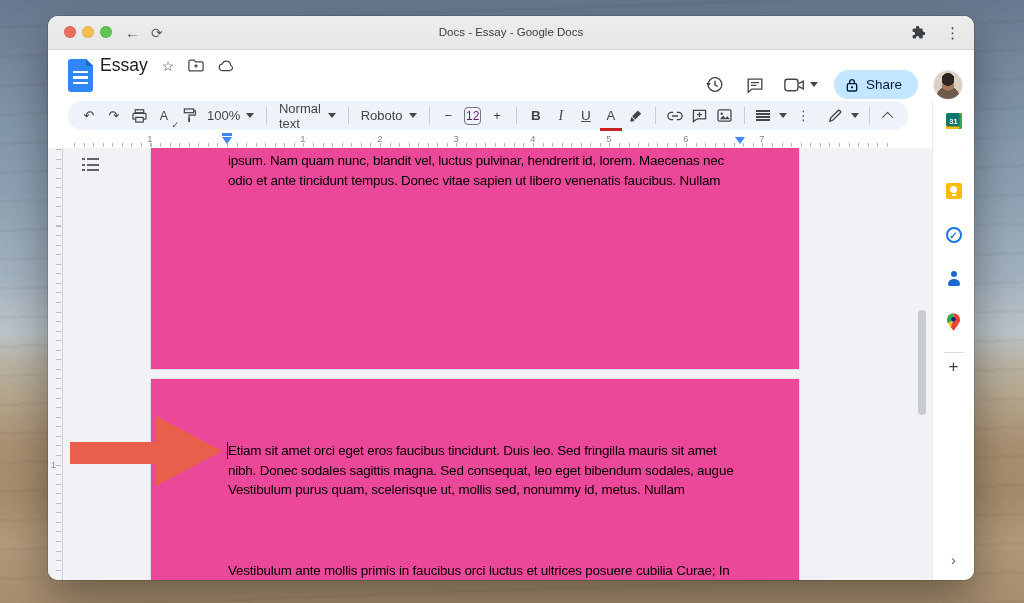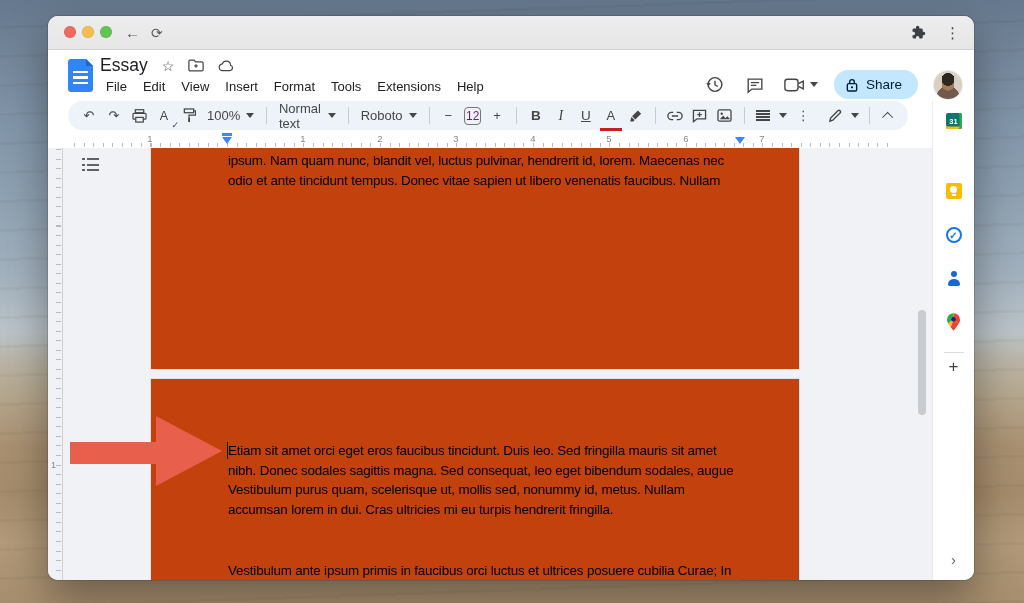--- a/index.html
+++ b/index.html
@@ -111,21 +111,21 @@
   
   .canvas { position:absolute; left:0; top:132px; width:884px; height:432px; background:#f0f2f5; }
   .outline-icon { position:absolute; left:34px; top:10px; width:17px; height:14px; }
   .outline-icon .li { position:absolute; left:5px; height:2px; width:12px; background:#5f6368; }
   .outline-icon .dt { position:absolute; left:0; height:2px; width:2.5px; background:#5f6368; }
   .vruler { position:absolute; left:14px; top:0; width:1px; height:432px; background:#cdd1d6; }
   .v-ticks { position:absolute; left:8px; top:1px; width:5px; height:430px;
     background:repeating-linear-gradient(180deg, #b6bac2 0 1px, transparent 1px 9.5625px); }
   .v-num { position:absolute; left:3px; top:312px; font-size:9px; color:#80868b; }
 
-  .page { position:absolute; left:102px; width:650px; background:#c2410c; border:1px solid #e0e2e6; }
+  .page { position:absolute; left:102px; width:650px; background:#ec4899; border:1px solid #e0e2e6; }
   .page1 { top:0; height:222px; border-top:none; }
   .page2 { top:230px; height:202px; border-bottom:none; }
   .doc-text { position:absolute; left:77px; right:40px; color:#000;
     font-size:13.4px; line-height:19.7px; letter-spacing:-0.18px; white-space:nowrap; }
   .p1-text { top:3px; }
   .p2-para1 { top:62px; }
   .p2-para2 { top:182px; }
   .text-cursor { position:absolute; left:75.5px; top:63px; width:1.5px; height:17px; background:#111; }
 
   .doc-scrollbar { position:absolute; left:870px; top:162px; width:8px; height:105px;
@@ -172,20 +172,21 @@
 <div class="wallpaper"></div>
 
 <div class="window">
 
   <div class="titlebar">
     <span class="traffic t-red"></span>
     <span class="traffic t-yellow"></span>
     <span class="traffic t-green"></span>
     <span class="nav-glyph nav-back">←</span>
     <span class="nav-glyph nav-reload">⟳</span>
+    <div class="tab-title">Docs - Essay - Google Docs</div>
     <div class="tb-right">
       <span class="puzzle-icon">
         <svg width="17" height="17" viewBox="0 0 20 20">
             <path fill="#3c4043" d="M16 8h-1V5.5A1.5 1.5 0 0 0 13.5 4H11V3a2 2 0 1 0-4 0v1H4.5A1.5 1.5 0 0 0 3 5.5V8h1a2 2 0 1 1 0 4H3v2.5A1.5 1.5 0 0 0 4.5 16H7v-1a2 2 0 1 1 4 0v1h2.5a1.5 1.5 0 0 0 1.5-1.5V12h1a2 2 0 1 0 0-4z"></path>
           </svg>
       </span>
       <span class="dots-icon">⋮</span>
     </div>
   </div>
 
@@ -199,30 +200,20 @@
             <path fill="none" stroke="#444746" stroke-width="1.4" d="M1 2.5A1.5 1.5 0 0 1 2.5 1H7l1.5 2h7A1.5 1.5 0 0 1 17 4.5v7a1.5 1.5 0 0 1-1.5 1.5h-13A1.5 1.5 0 0 1 1 11.5z"></path>
             <path stroke="#444746" stroke-width="1.4" d="M9 5.5v4M7 7.5h4"></path>
           </svg>
       </span>
       <span class="title-ic">
         <svg width="17" height="12" viewBox="0 0 20 14">
             <path fill="none" stroke="#444746" stroke-width="1.4" d="M5.5 12.5a4 4 0 0 1-.4-7.98A5 5 0 0 1 14.8 6.1a3.3 3.3 0 0 1-.6 6.4z"></path>
           </svg>
       </span>
     </div>
-    <div class="menu-row">
-        <span class="menu-item">File</span>
-        <span class="menu-item">Edit</span>
-        <span class="menu-item">View</span>
-        <span class="menu-item">Insert</span>
-        <span class="menu-item">Format</span>
-        <span class="menu-item">Tools</span>
-        <span class="menu-item">Extensions</span>
-        <span class="menu-item">Help</span>
-      </div>
     <div class="hdr-right">
       <span class="hicon">
         <svg width="21" height="21" viewBox="0 0 22 22">
             <circle cx="11.5" cy="11" r="7.2" fill="none" stroke="#444746" stroke-width="1.5"></circle>
             <path fill="none" stroke="#444746" stroke-width="1.5" d="M11.5 7v4.3l3 1.8"></path>
             <path fill="#444746" d="M2.4 9.5 4.7 13l2.3-3.5z"></path>
           </svg>
       </span>
       <span class="hicon">
         <svg width="20" height="20" viewBox="0 0 22 22">
@@ -376,24 +367,23 @@
           <div class="doc-line">odio et ante tincidunt tempus. Donec vitae sapien ut libero venenatis faucibus. Nullam</div>
         </div>
     </div>
 
     <div class="page page2">
       <div class="text-cursor"></div>
       <div class="doc-text p2-para1">
           <div class="doc-line">Etiam sit amet orci eget eros faucibus tincidunt. Duis leo. Sed fringilla mauris sit amet</div>
           <div class="doc-line">nibh. Donec sodales sagittis magna. Sed consequat, leo eget bibendum sodales, augue</div>
           <div class="doc-line">Vestibulum purus quam, scelerisque ut, mollis sed, nonummy id, metus. Nullam</div>
-          <div class="doc-line">accumsan lorem in dui. Cras ultricies mi eu turpis hendrerit fringilla.</div>
         </div>
       <div class="doc-text p2-para2">
-          <div class="doc-line">Vestibulum ante ipsum primis in faucibus orci luctus et ultrices posuere cubilia Curae; In</div>
+          <div class="doc-line">Vestibulum ante mollis primis in faucibus orci luctus et ultrices posuere cubilia Curae; In</div>
         </div>
     </div>
 
     <div class="arrow">
       <div class="shaft"></div>
       <div class="head"></div>
     </div>
 
     <div class="doc-scrollbar"></div>
   </div>

